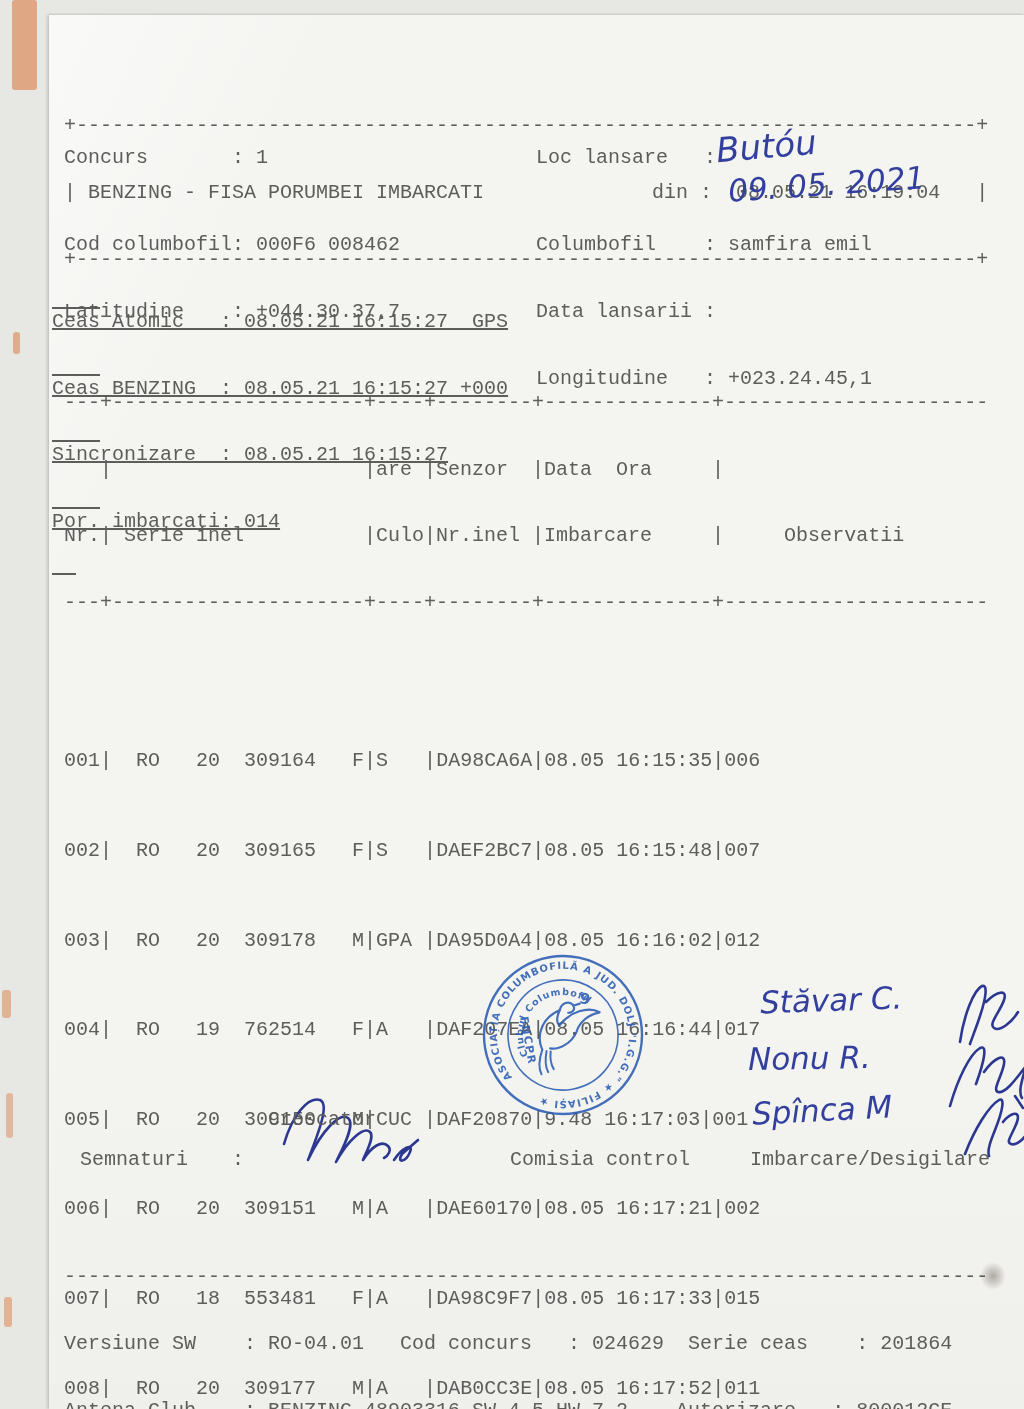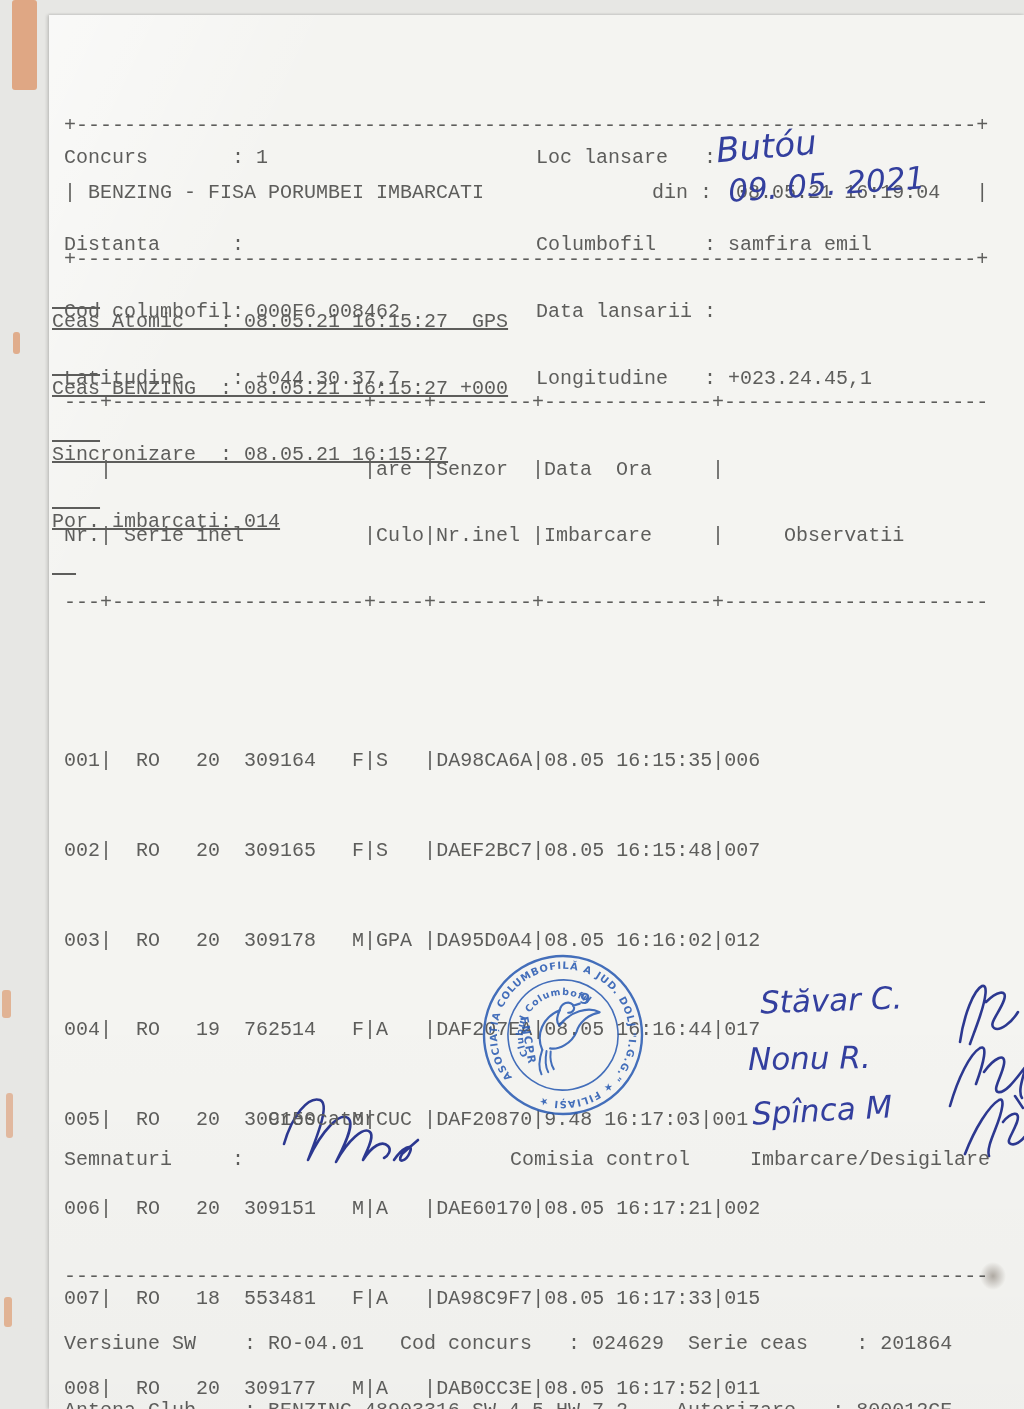--- a/index.html
+++ b/index.html
@@ -39,21 +39,20 @@
 
   <div class="t lh21" style="left:64px;top:69px;">
     <div class="ln">+---------------------------------------------------------------------------+</div>
     <div class="ln">| BENZING - FISA PORUMBEI IMBARCATI              din :  08.05.21 16:19:04   |</div>
     <div class="ln">+---------------------------------------------------------------------------+</div>
   </div>
 
   <div class="t" style="left:64px;top:146px;">Concurs       : 1</div>
   <div class="t" style="left:536px;top:146px;">Loc lansare   :</div>
   <div class="t lh21" style="left:64px;top:188px;">
-    <div class="ln">Distanta      :</div>
     <div class="ln">Cod columbofil: 000F6 008462</div>
     <div class="ln">Latitudine    : +044.30.37,7</div>
   </div>
   <div class="t lh21" style="left:536px;top:188px;">
     <div class="ln">Columbofil    : samfira emil</div>
     <div class="ln">Data lansarii :</div>
     <div class="ln">Longitudine   : +023.24.45,1</div>
   </div>
 
   <div class="hand" style="left:716px;top:126px;font-size:34px;transform:rotate(-5deg);">Butóu</div>
@@ -138,21 +137,21 @@
     <path d="M18,78 C26,50 38,26 48,20 C56,16 52,34 44,56 M52,44 C62,30 74,24 72,36 C70,48 60,62 66,64 C74,66 86,48 94,38 C90,52 86,64 90,70"></path>
   </svg>
   <svg class="sig" style="left:945px;top:1082px;" width="90" height="85" viewBox="0 0 90 85">
     <path d="M20,72 C30,46 44,24 54,18 C60,15 58,28 50,48 C46,58 42,68 44,74 M58,40 C66,30 76,28 72,40 C68,52 60,60 66,62 C72,64 80,56 84,48 M70,14 L78,26"></path>
   </svg>
   <svg class="sig" style="left:278px;top:1082px;" width="160" height="100" viewBox="0 0 160 100">
     <path d="M6,62 C14,34 30,14 42,18 C52,22 40,52 30,78 C44,48 62,30 70,36 C78,42 64,68 58,80 C70,58 86,44 92,50 C97,55 88,70 85,78 C94,64 104,58 110,64 C114,68 110,74 106,76 M116,78 C124,66 136,60 132,70 C128,80 118,82 124,72 L140,58"></path>
   </svg>
 
   <div>
-    <div class="t" style="left:64px;top:1148px;">Semnaturi</div>
+    <div class="t" style="left:80px;top:1148px;">Semnaturi</div>
     <div class="t" style="left:232px;top:1148px;">:</div>
     <div class="t" style="left:268px;top:1108px;">Crescator</div>
     <div class="t" style="left:510px;top:1148px;">Comisia control</div>
     <div class="t" style="left:750px;top:1148px;">Imbarcare/Desigilare</div>
   </div>
 
   <div class="t" style="left:64px;top:1221px;">
     <div class="ln" style="height:20.8px;line-height:20.8px;">-----------------------------------------------------------------------------</div>
     <div class="ln" style="height:20.8px;line-height:20.8px;">Versiune SW    : RO-04.01   Cod concurs   : 024629  Serie ceas    : 201864</div>
     <div class="ln" style="height:20.8px;line-height:20.8px;">Antena Club    : BENZING 48903316 SW-4.5 HW-7.2    Autorizare   : 800012CE</div>

